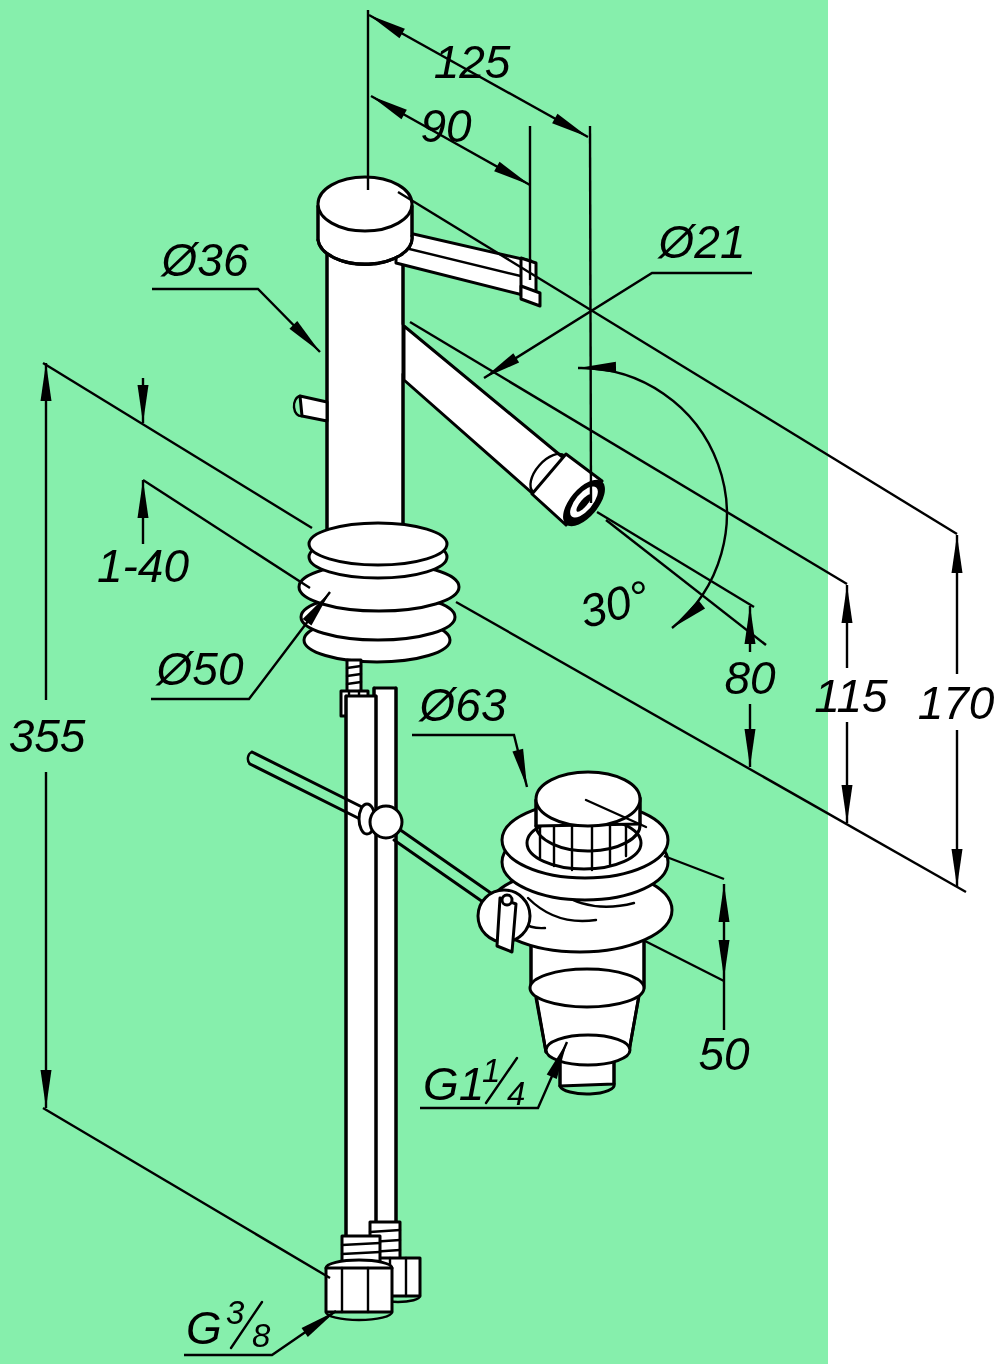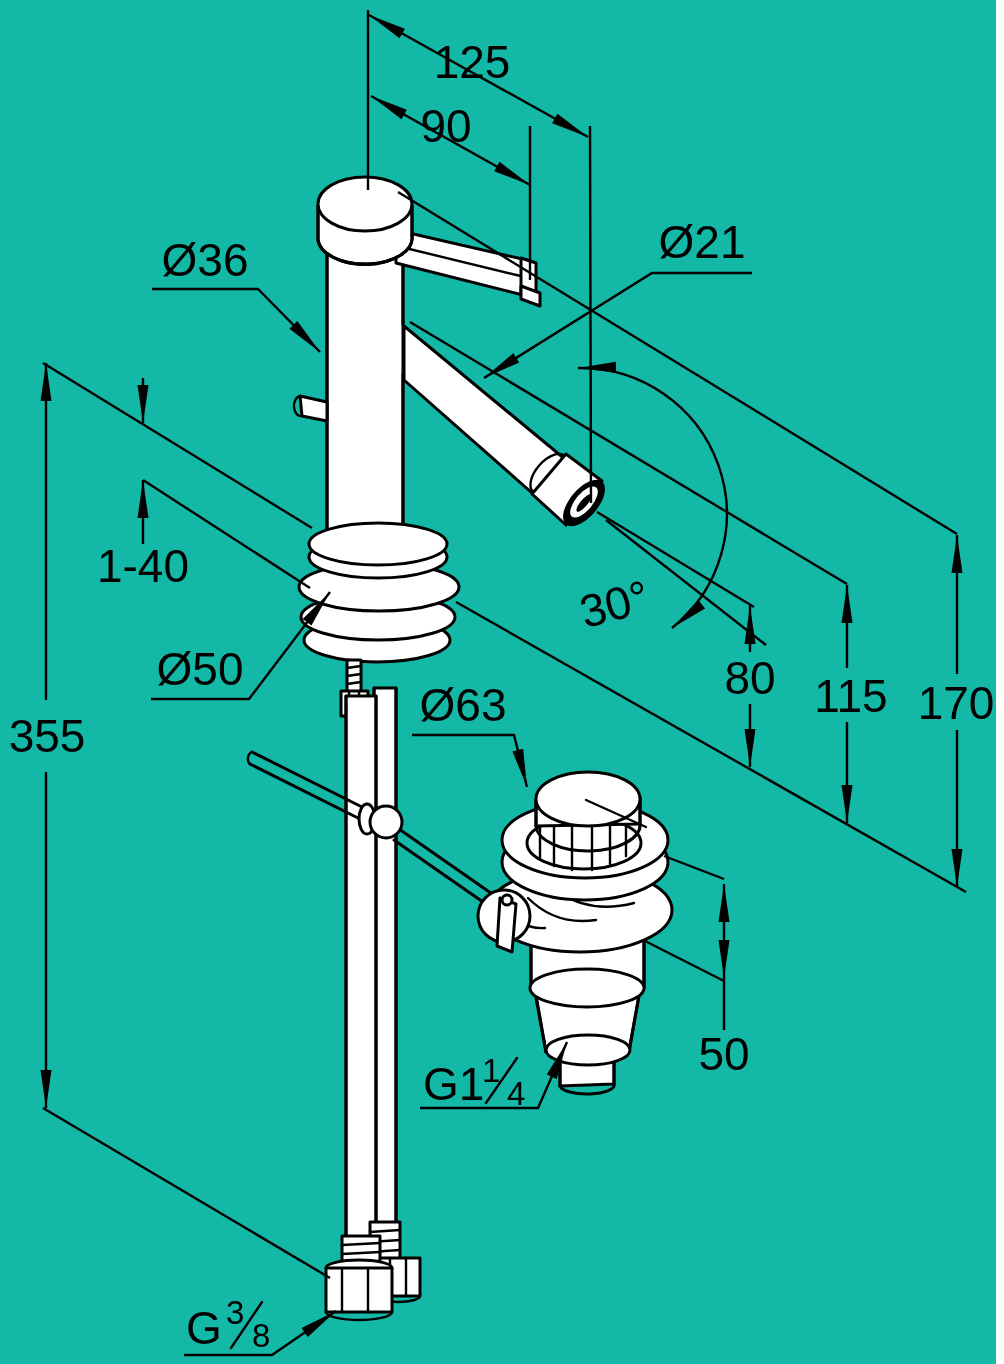--- a/index.html
+++ b/index.html
@@ -1,16 +1,16 @@
 <!DOCTYPE html>
 <html><head>
 <meta charset="utf-8">
 <style>
   html,body{margin:0;padding:0;background:#fff;}
-  #page{width:996px;height:1364px;position:relative;background:#14b8a6;}
+  #page{width:828px;height:1364px;position:relative;background:#86efac;font-style:italic;}
   svg{display:block;}
   text{font-family:"Liberation Sans","DejaVu Sans",sans-serif;fill:#000;}
   .dim-text{font-size:46px;}
   .frac-text{font-size:33px;}
   .obj{stroke:#000;stroke-width:3;fill:none;stroke-linecap:round;stroke-linejoin:round;}
   .objf{stroke:#000;stroke-width:3;fill:#fff;stroke-linecap:round;stroke-linejoin:round;}
   .objt{stroke:#000;stroke-width:2.4;fill:none;stroke-linecap:round;}
   .dim{stroke:#000;stroke-width:2.4;fill:none;stroke-linecap:butt;}
 </style>
 </head>

